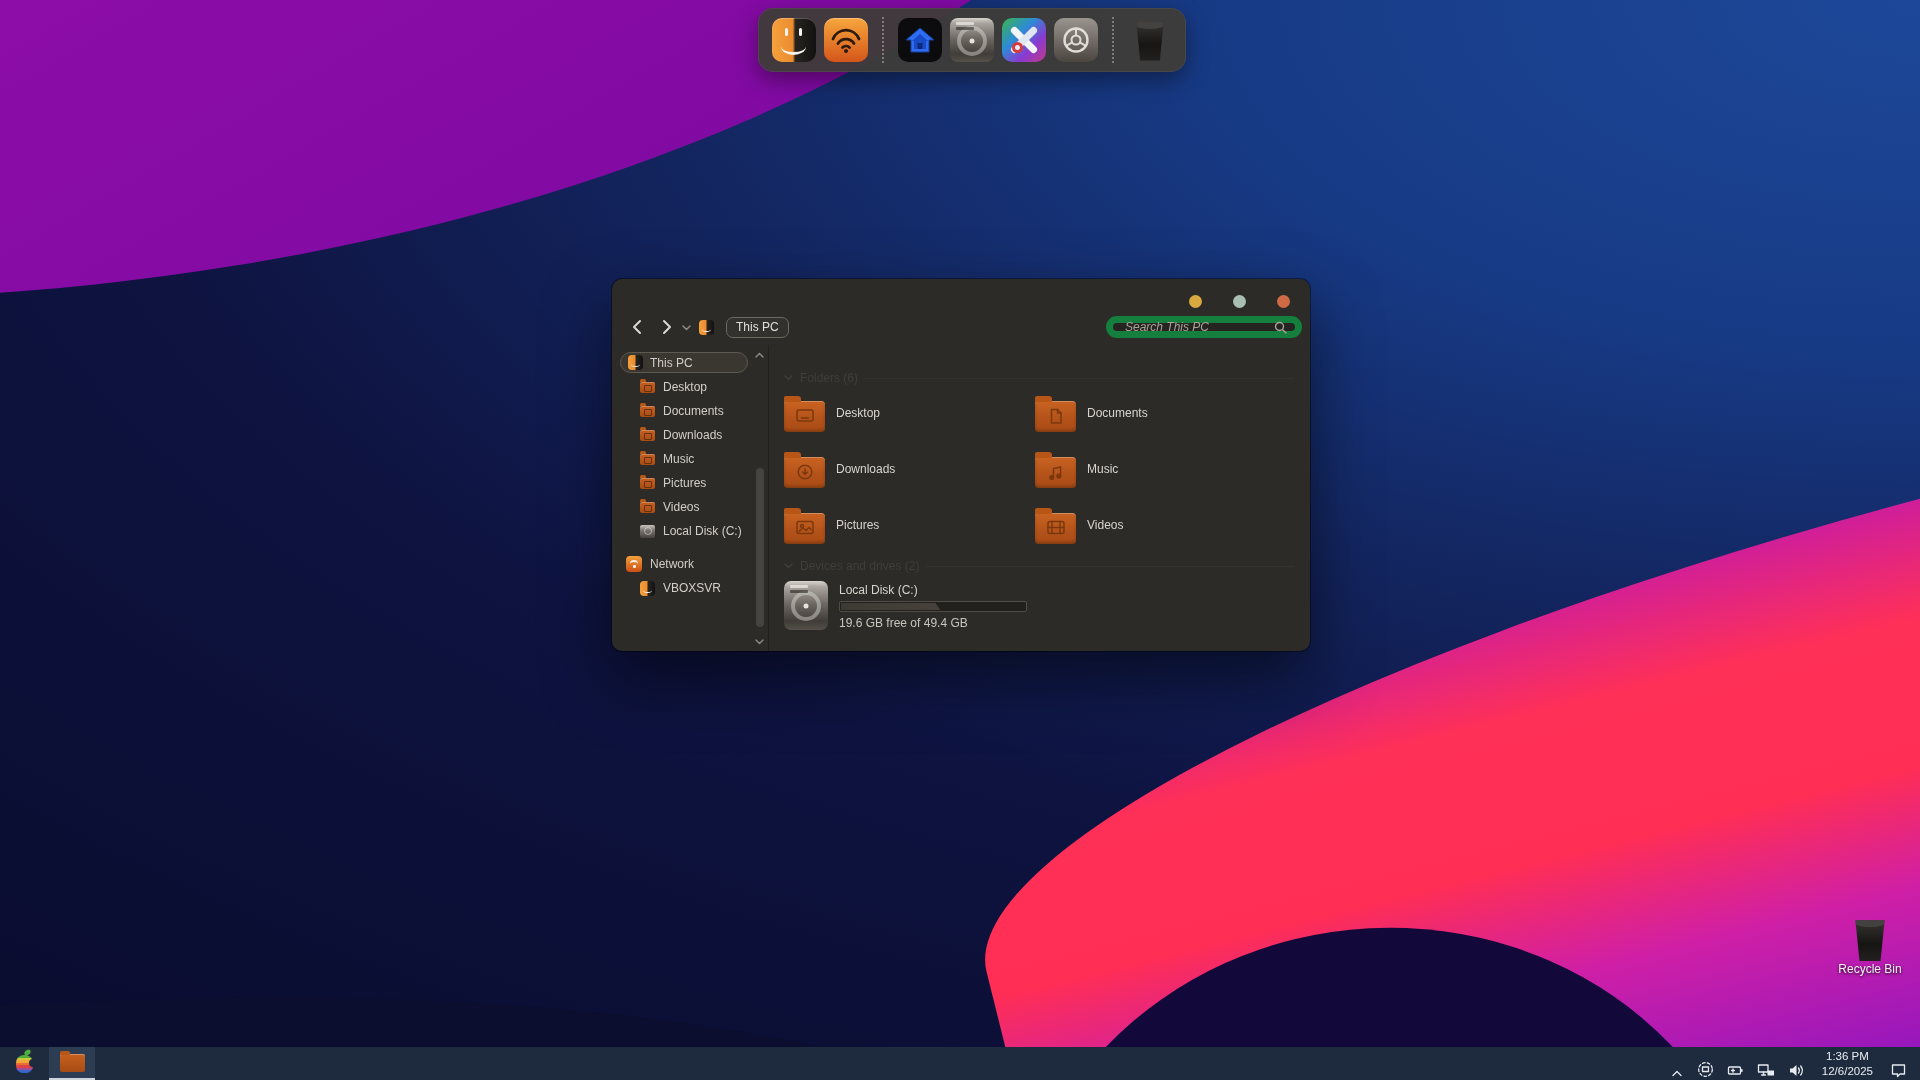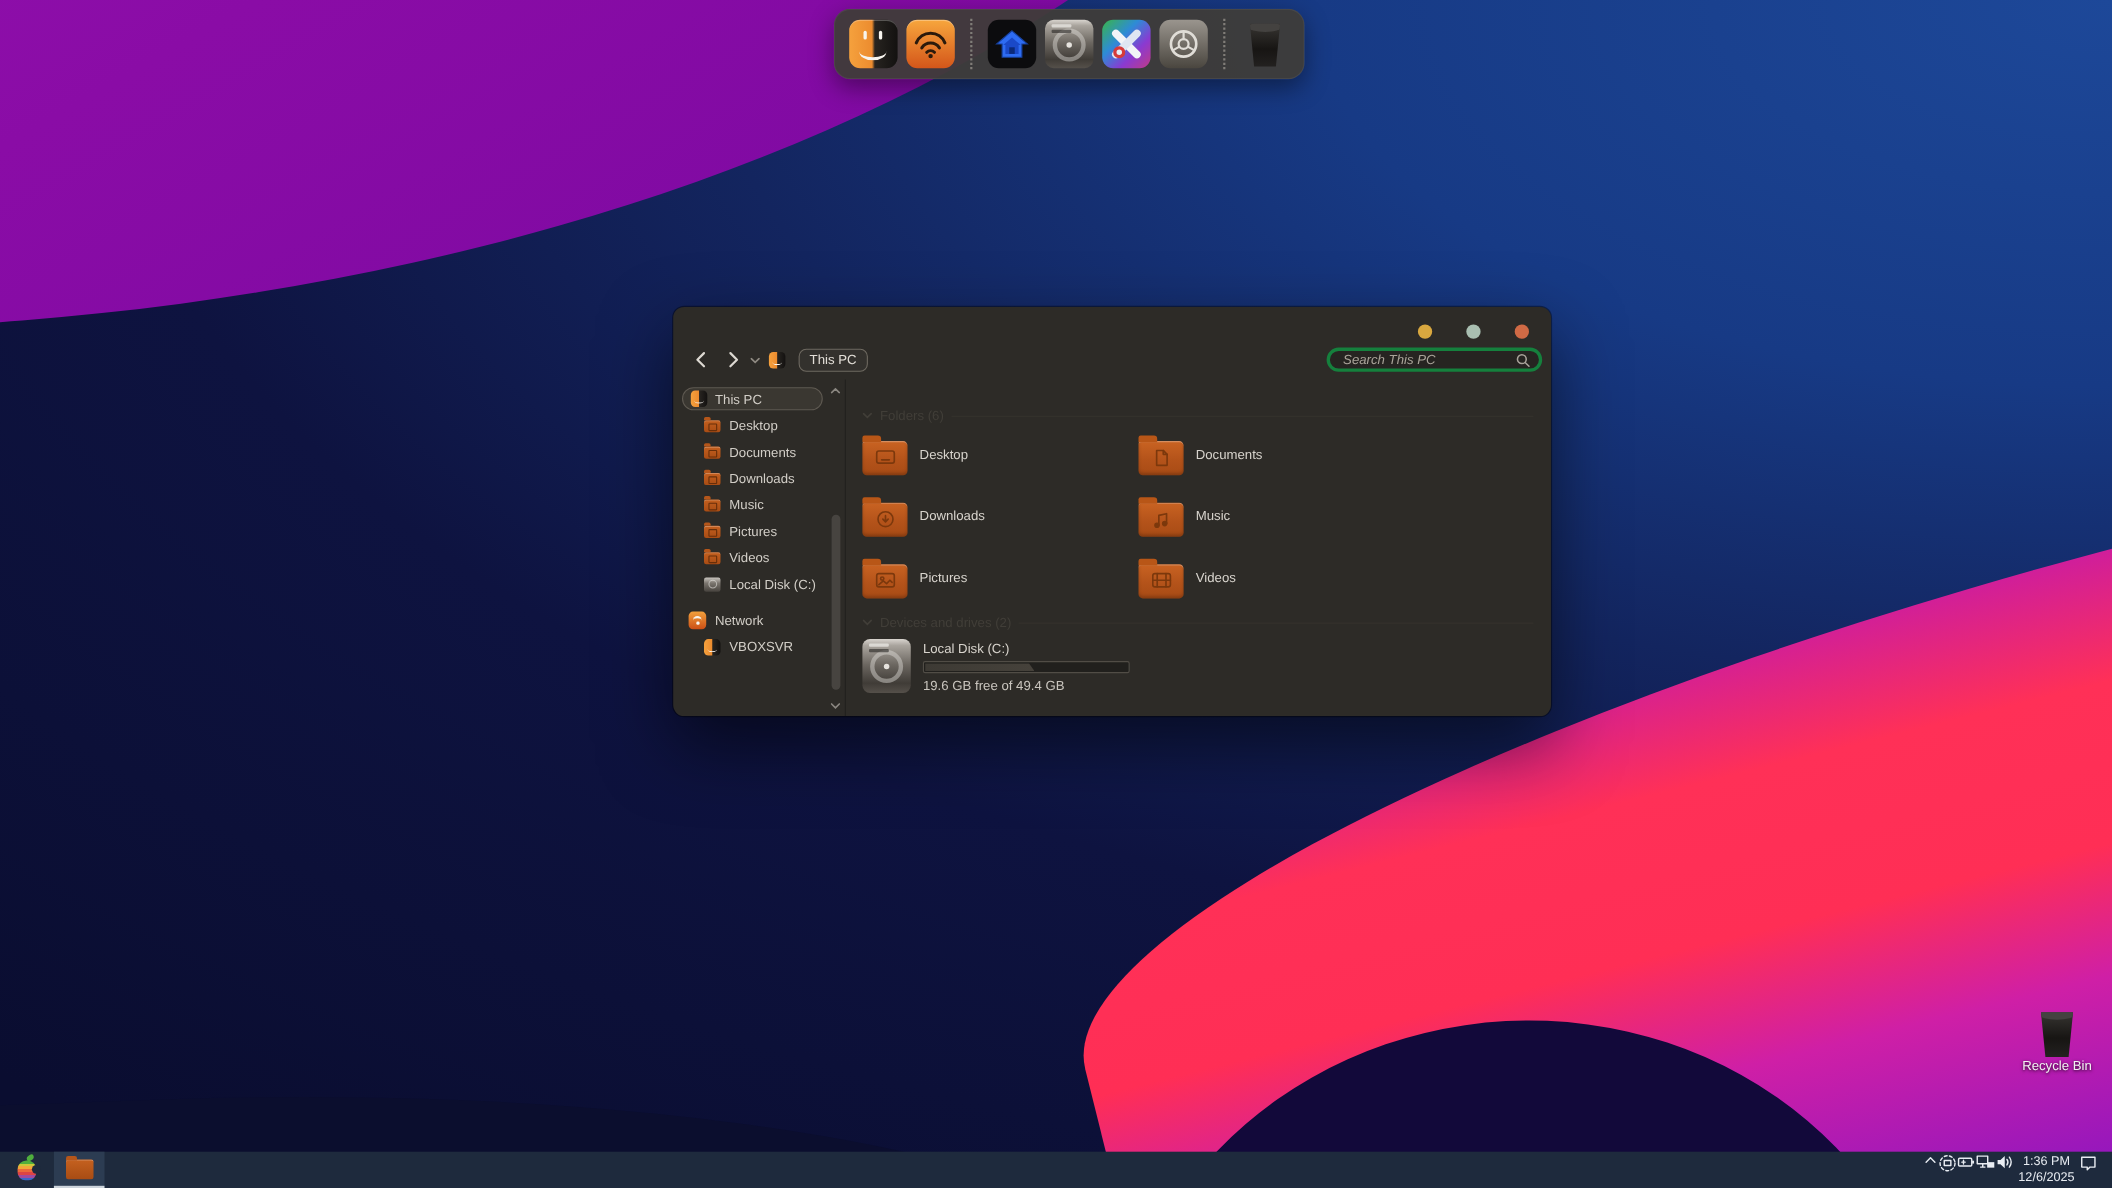--- a/index.html
+++ b/index.html
@@ -65,39 +65,39 @@
   .ico-settings { background:linear-gradient(180deg,#9a958e 0%, #4a463f 100%);
     display:flex; align-items:center; justify-content:center; }
 
   .trash-shape { position:relative; width:32px; height:41px; margin:0 6px;
     background:linear-gradient(180deg,#3a3835 0%, #171513 60%, #232120 100%);
     clip-path:polygon(7% 5%, 93% 5%, 81% 100%, 19% 100%); border-radius:3px; }
   .trash-shape::before { content:''; position:absolute; top:0; left:1px; right:1px; height:9px;
     border-radius:50%; background:#444240; }
 
   
-  .window { position:absolute; left:612px; top:279px; width:798px; height:372px; z-index:4;
+  .window { position:absolute; left:612px; top:279px; width:698px; height:372px; z-index:4;
     background:#2d2b27; border-radius:10px; color:#d6d2cb; font-size:12px;
     box-shadow:0 26px 64px rgba(0,0,0,0.55), 0 0 0 1px rgba(0,0,0,0.4); }
   .titlebar { height:30px; position:relative; }
   .traffic { position:absolute; top:16px; right:20px; display:flex; gap:31px; }
   .tl-dot { width:13px; height:13px; border-radius:50%; }
 
   .toolbar { display:flex; align-items:center; height:36px; padding:0 8px 0 13px; }
   .nav-btn { width:22px; height:22px; display:flex; align-items:center; justify-content:center; }
   .nav-btn svg { display:block; }
   .crumb-chevron { margin:2px 2px 0 4px; display:flex; }
   .crumb-ico { width:15px; height:15px; border-radius:4px; margin-left:6px; position:relative;
     background:linear-gradient(90deg,#f5a13d 0%, #ec8c2f 47%, #272420 53%, #131110 100%); }
   .crumb-ico::after { content:''; position:absolute; left:3px; bottom:3px; width:9px; height:5px;
     border-bottom:1.5px solid #f7f4ee; border-radius:50%; }
   .crumb-pill { margin-left:12px; padding:2px 9px 3px; border:1px solid #6e6960; border-radius:7px;
     background:rgba(255,255,255,0.03); color:#e2ded7; white-space:nowrap; }
   .searchbox { margin-left:auto; width:196px; height:22px; border-radius:11px; background:#262421;
-    border:3px solid #15803d; display:flex; align-items:center; padding:0 8px 0 12px; }
+    border:7px solid #15803d; display:flex; align-items:center; padding:0 8px 0 12px; }
   .searchbox .ph { flex:1; color:#a9a399; font-style:italic; font-size:12px; }
 
   .window-body { display:flex; height:306px; }
 
   
   .sidebar { width:156px; position:relative; padding-top:6px; flex:0 0 auto; }
   .side-item { height:24px; display:flex; align-items:center; gap:8px; padding-left:14px;
     color:#d2cec7; white-space:nowrap; }
   .side-item.child { padding-left:28px; }
   .side-item.selected { height:21px; margin:1px 20px 2px 8px; padding-left:7px; gap:7px;
@@ -187,21 +187,21 @@
     background:#4fae3d; border-radius:60% 40% 60% 0%; transform:rotate(-28deg); }
   .apple::after { content:''; position:absolute; top:4px; right:-4px; width:8px; height:8px;
     border-radius:50%; background:#1e2a3d; }
   .task-app { width:46px; height:33px; background:#2c3c52; border-bottom:2px solid #ccd3db;
     display:flex; align-items:center; justify-content:center; }
   .tb-folder { width:25px; height:18px; position:relative; border-radius:2px;
     background:linear-gradient(180deg,#c5611f,#a84c14); box-shadow:inset 0 1px 0 rgba(255,255,255,.3); }
   .tb-folder::before { content:''; position:absolute; top:-3px; left:0; width:10px; height:4px;
     background:#b5561a; border-radius:2px 2px 0 0; }
 
-  .tray { margin-left:auto; display:flex; align-items:flex-start; padding-right:13px; }
+  .tray { margin-left:auto; display:flex; align-items:flex-end; gap:13px; padding-right:13px; }
   .tray svg { display:block; stroke:#e8ecf2; stroke-width:1.3; fill:none;
     stroke-linecap:round; stroke-linejoin:round; }
   .clock { text-align:center; font-size:11.5px; line-height:1.3; margin:0 4px; }
 </style>
 </head>
 <body>
 
 <div class="screen">
 
   <div class="wp-base"></div>

